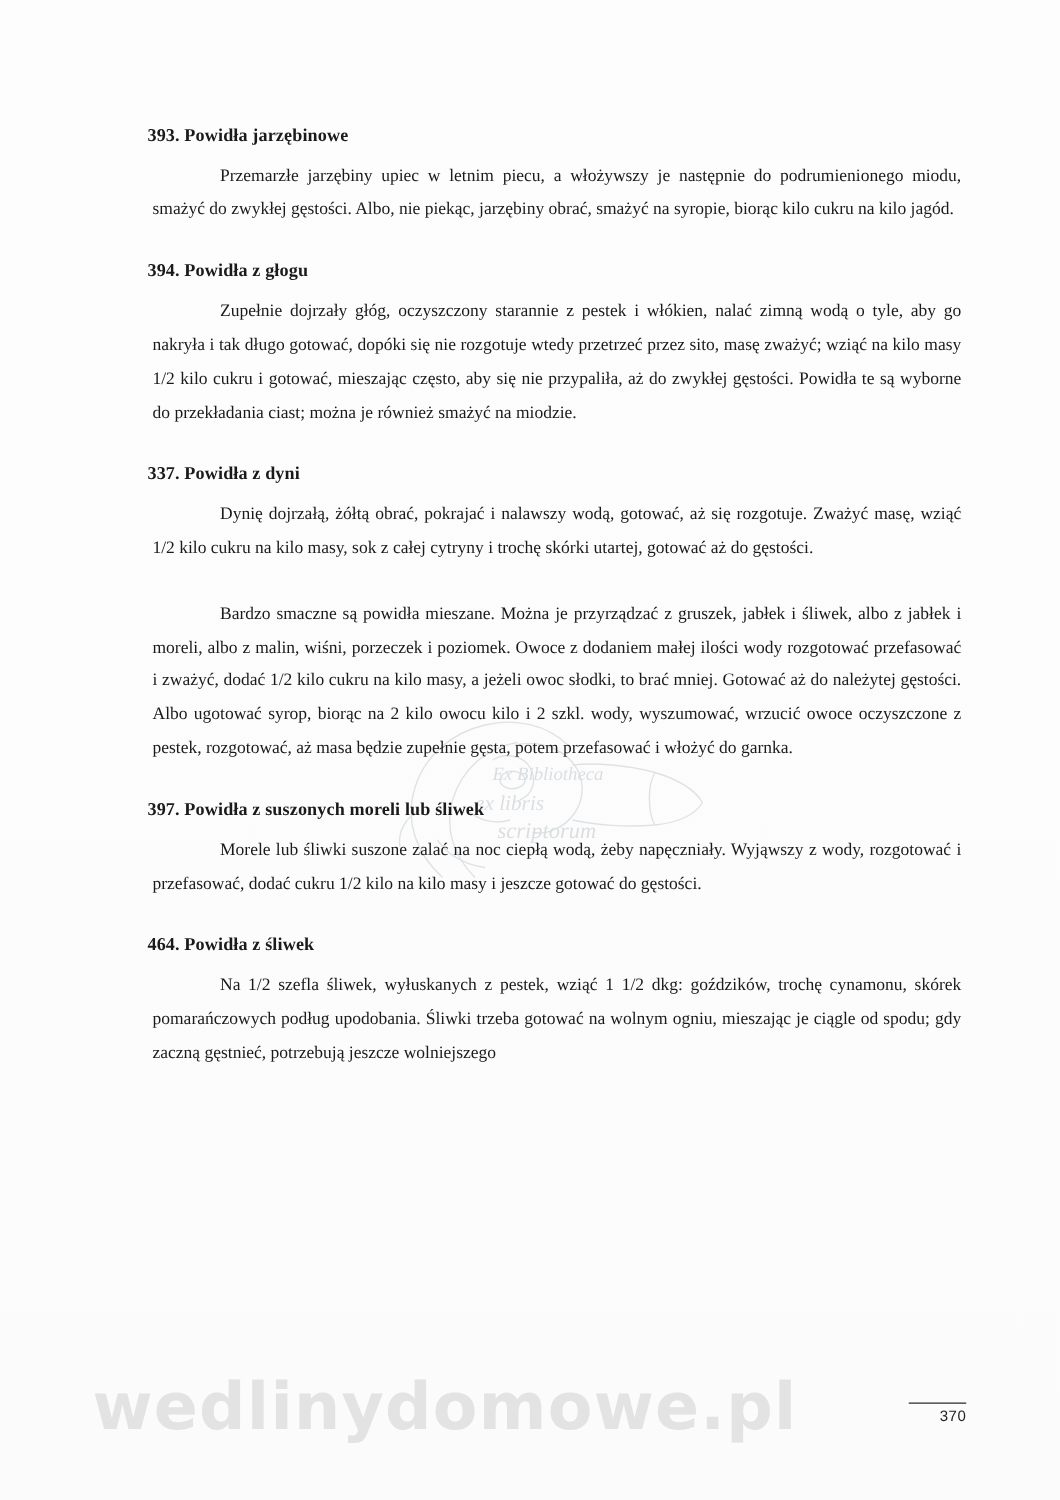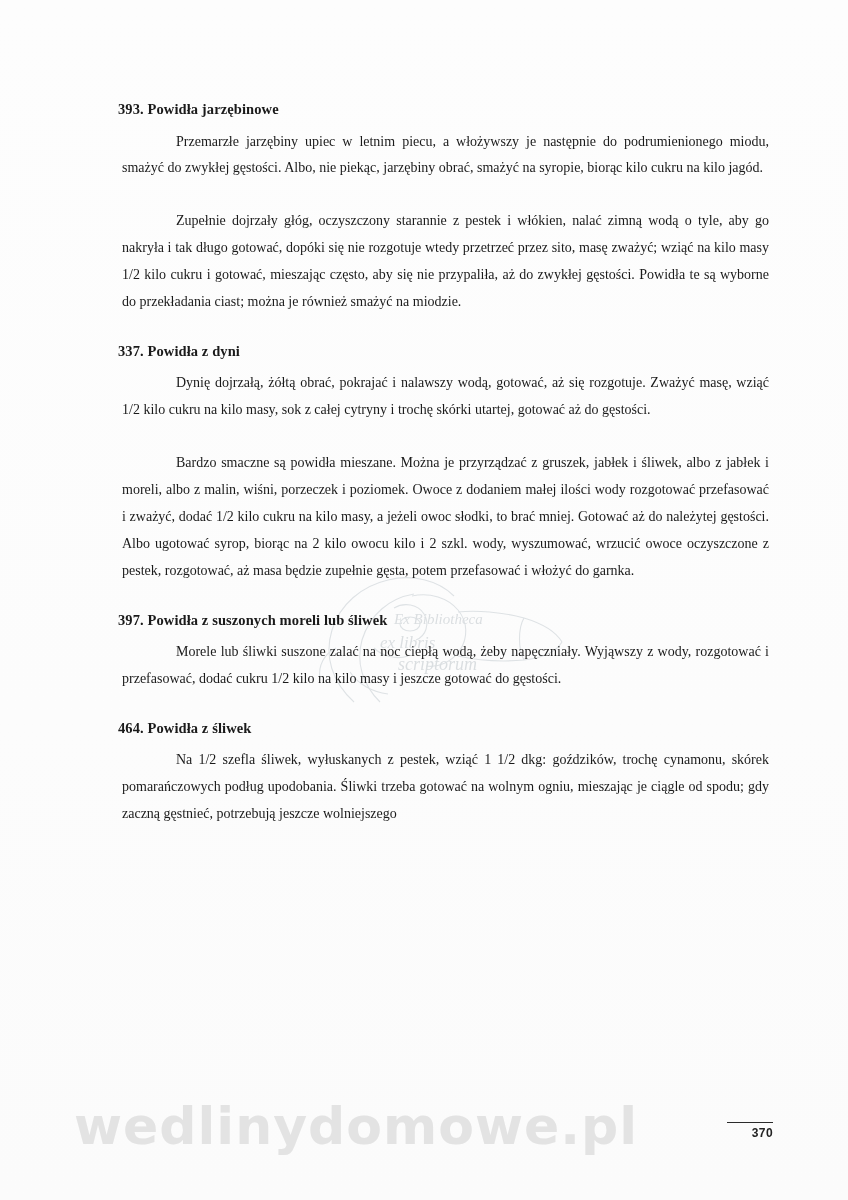--- a/index.html
+++ b/index.html
@@ -101,21 +101,21 @@
     text-align: right;
   }
   .page-rule {
     border-top: 1.4px solid #2b2b2b;
     width: 46px;
     margin: 0 0 3px auto;
   }
   .page-number {
     font-family: "Liberation Sans", sans-serif;
     font-size: 12px;
-    font-weight: bold;
+    font-weight: normal;
     color: #222;
     letter-spacing: 0.4px;
   }
 </style>
 </head>
 <body>
 
 <div class="page">
   <div class="page-tint"></div>
 
@@ -141,20 +141,21 @@
   </div>
 
   <div class="content">
 
     <div class="section">
       <h3 class="sec-title">393. Powidła jarzębinowe</h3>
       <p class="sec-body">Przemarzłe jarzębiny upiec w letnim piecu, a włożywszy je następnie do podrumienionego miodu, smażyć do zwykłej gęstości. Albo, nie piekąc, jarzębiny obrać, smażyć na syropie, biorąc kilo cukru na kilo jagód.</p>
     </div>
 
     <div class="section">
+      <h3 class="sec-title">394. Powidła z głogu</h3>
       <p class="sec-body">Zupełnie dojrzały głóg, oczyszczony starannie z pestek i włókien, nalać zimną wodą o tyle, aby go nakryła i tak długo gotować, dopóki się nie rozgotuje wtedy przetrzeć przez sito, masę zważyć; wziąć na kilo masy 1/2 kilo cukru i gotować, mieszając często, aby się nie przypaliła, aż do zwykłej gęstości. Powidła te są wyborne do przekładania ciast; można je również smażyć na miodzie.</p>
     </div>
 
     <div class="section">
       <h3 class="sec-title">337. Powidła z dyni</h3>
       <p class="sec-body">Dynię dojrzałą, żółtą obrać, pokrajać i nalawszy wodą, gotować, aż się rozgotuje. Zważyć masę, wziąć 1/2 kilo cukru na kilo masy, sok z całej cytryny i trochę skórki utartej, gotować aż do gęstości.</p>
     </div>
 
     <div class="section">
       <p class="sec-body">Bardzo smaczne są powidła mieszane. Można je przyrządzać z gruszek, jabłek i śliwek, albo z jabłek i moreli, albo z malin, wiśni, porzeczek i poziomek. Owoce z dodaniem małej ilości wody rozgotować przefasować i zważyć, dodać 1/2 kilo cukru na kilo masy, a jeżeli owoc słodki, to brać mniej. Gotować aż do należytej gęstości. Albo ugotować syrop, biorąc na 2 kilo owocu kilo i 2 szkl. wody, wyszumować, wrzucić owoce oczyszczone z pestek, rozgotować, aż masa będzie zupełnie gęsta, potem przefasować i włożyć do garnka.</p>

